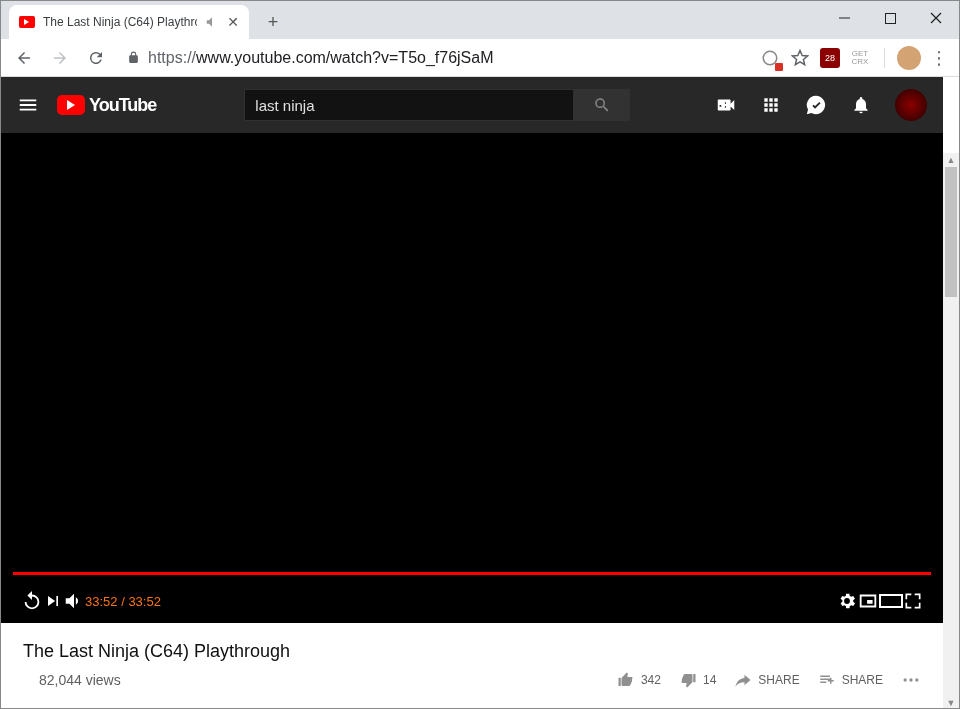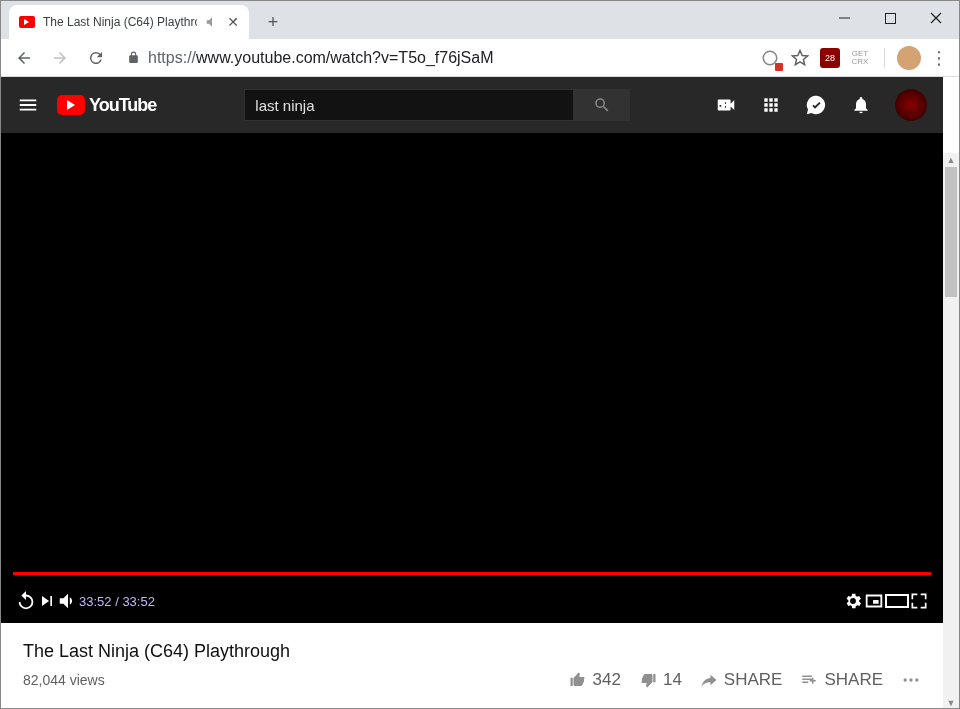--- a/index.html
+++ b/index.html
@@ -37,27 +37,27 @@
 .yt-text{color:#fff;font-size:18px;font-weight:bold;letter-spacing:-1px;}
 .search-wrap{flex:0 0 auto;display:flex;margin-left:72px;}
 .search-input{width:330px;height:32px;background:#121212;border:1px solid #303030;color:#e0e0e0;font-size:15px;padding:0 10px;outline:none;}
 .search-btn{width:56px;height:32px;background:#323232;border:none;display:flex;align-items:center;justify-content:center;}
 .search-btn svg{fill:#888;}
 .yt-actions{margin-left:auto;display:flex;align-items:center;gap:24px;}
 .yt-actions .ico{color:#fff;font-size:18px;}
 .yt-avatar{width:32px;height:32px;border-radius:50%;background:radial-gradient(circle,#8b0000,#200);}
 .video-area{height:490px;background:#000;position:relative;}
 .progress{position:absolute;left:12px;right:12px;bottom:48px;height:3px;background:#f00;}
-.controls{position:absolute;left:0;right:0;bottom:0;height:44px;display:flex;align-items:center;padding:0 14px;color:#c4b5fd;font-size:13px;}
+.controls{position:absolute;left:0;right:0;bottom:0;height:44px;display:flex;align-items:center;padding:0 20px;color:#f97316;font-size:13px;}
 .controls .spacer{flex:1;}
 .video-meta{padding:18px 22px;}
 .vtitle{font-size:18px;color:#0f0f0f;margin-bottom:8px;font-weight:400;}
-.meta-row{display:flex;align-items:center;color:#606060;font-size:14px;}
+.meta-row{display:flex;align-items:center;color:#606060;font-size:14px;margin-left:16px;}
 .meta-row .spacer{flex:1;}
-.action{display:flex;align-items:center;gap:6px;margin-left:18px;color:#606060;font-size:17px;font-weight:500;}
+.action{display:flex;align-items:center;gap:6px;margin-left:18px;color:#606060;font-size:12px;font-weight:500;}
 .scrollbar-v{position:absolute;right:0;top:76px;width:16px;bottom:0;background:#f1f1f1;}
 .scrollbar-thumb{position:absolute;top:14px;left:2px;right:2px;height:130px;background:#c1c1c1;}
 .scrollbar-arrow{position:absolute;left:0;right:0;height:14px;display:flex;align-items:center;justify-content:center;font-size:9px;color:#888;}
 .page-inner{margin-right:16px;}
 svg{display:block;}
 </style>
 </head>
 <body>
 
 <div class="tab-bar">

